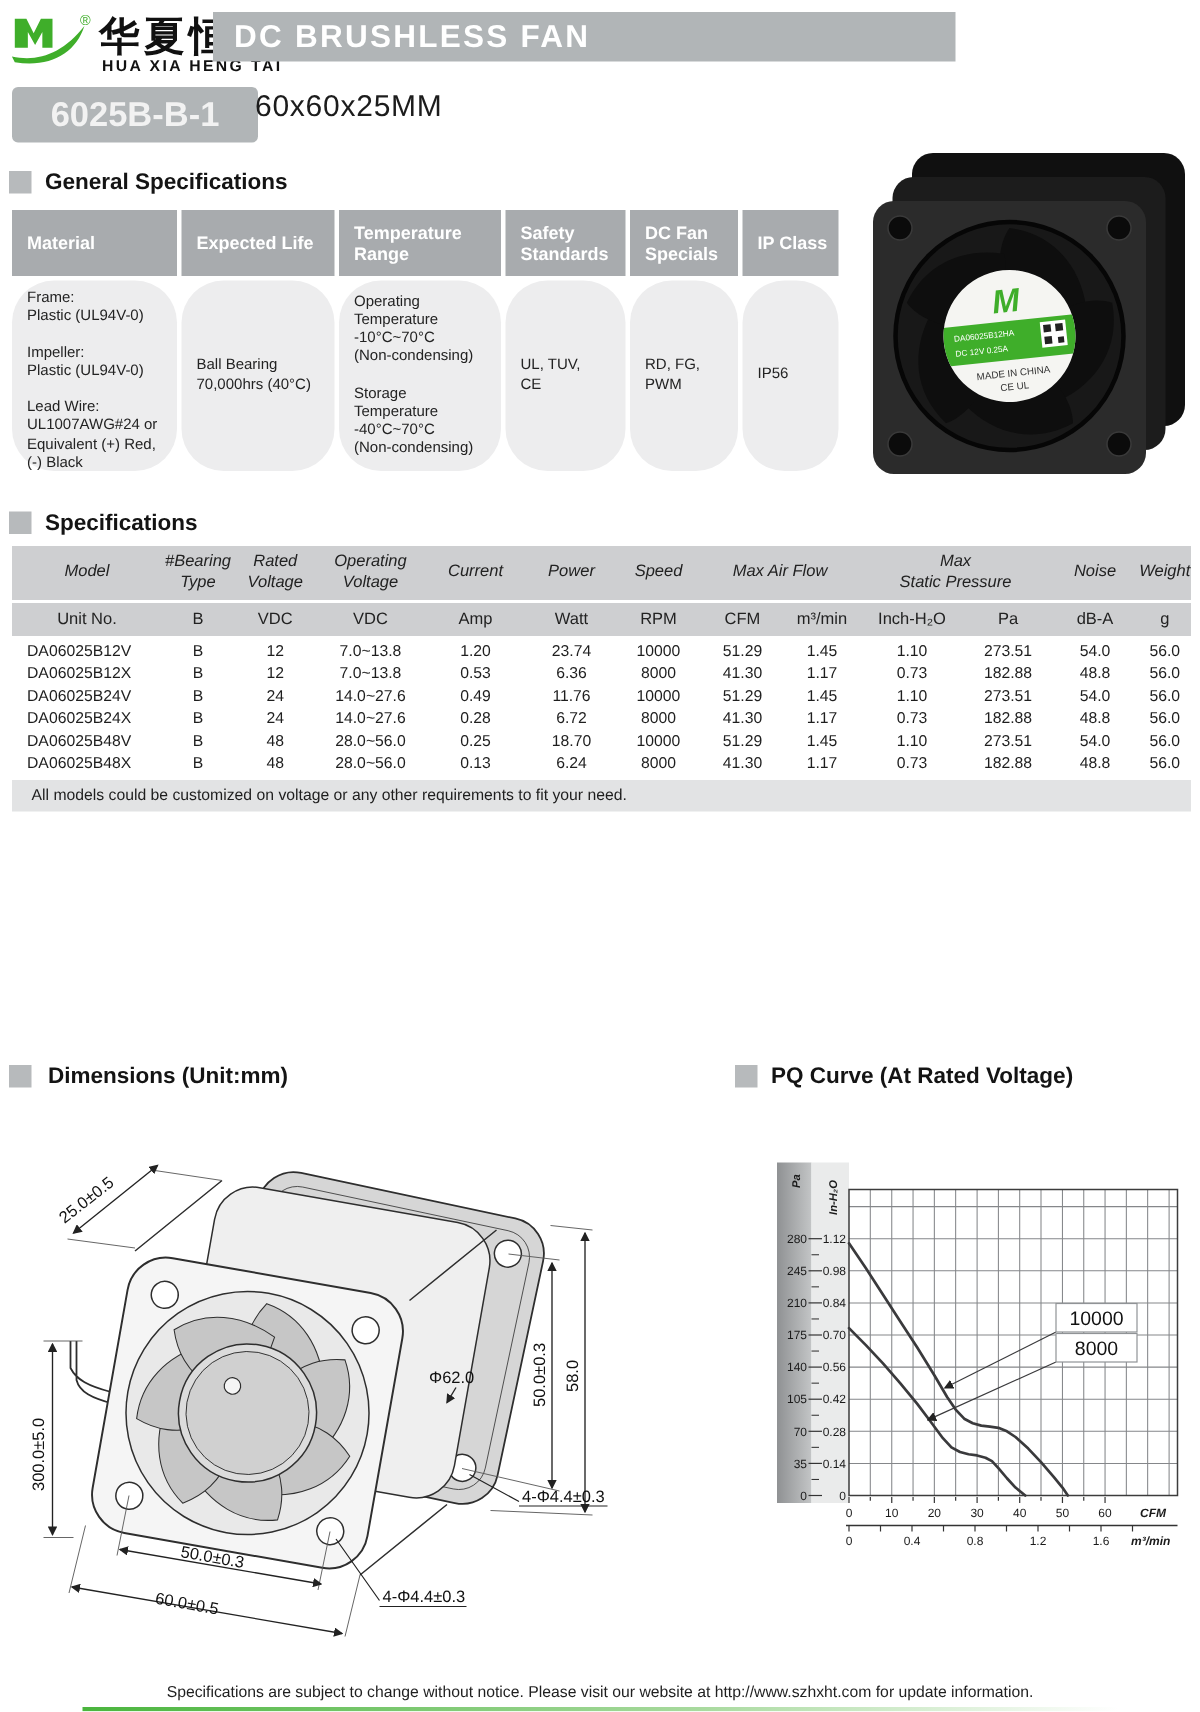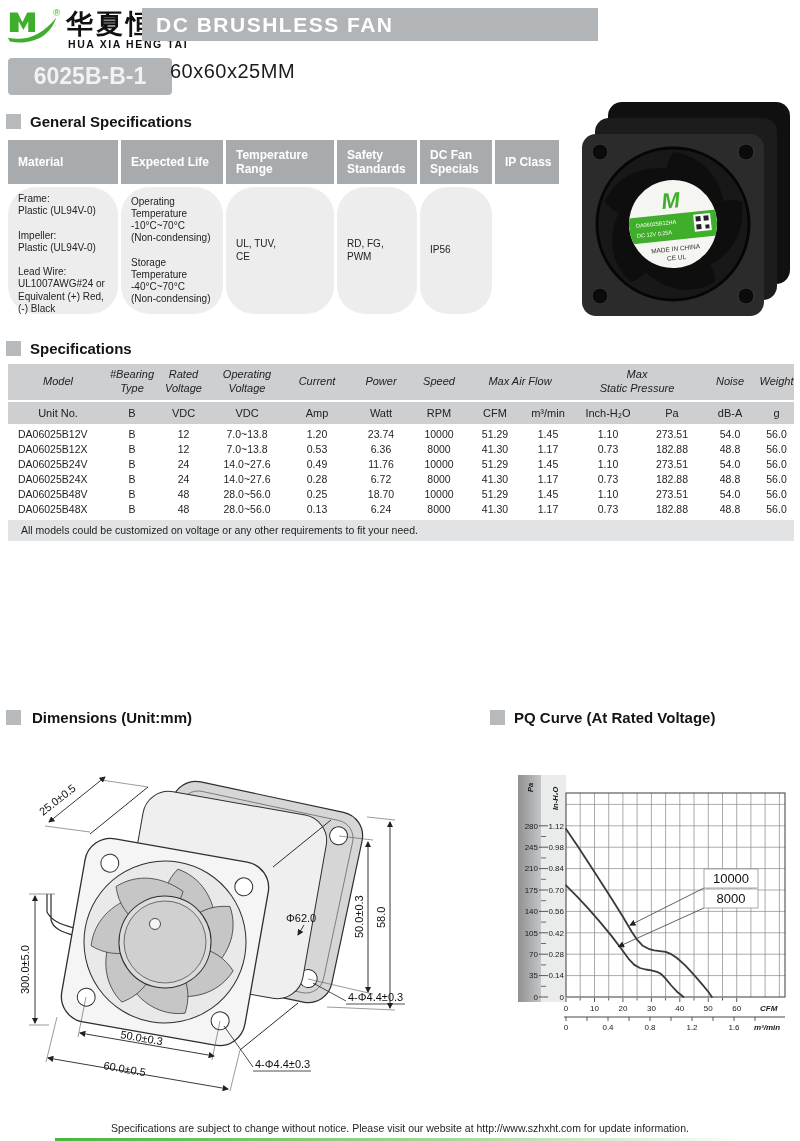--- a/index.html
+++ b/index.html
@@ -5,21 +5,21 @@
   html,body{margin:0;padding:0;background:#fff;}
   .page{position:relative;width:800px;height:1141px;background:#fff;overflow:hidden;
         font-family:"Liberation Sans",sans-serif;color:#222;}
   .abs{position:absolute;}
   .pre{white-space:pre-line;}
 
   
   .logo-svg{left:6px;top:4px;width:58px;height:50px;}
   .brand-cn{left:66px;top:6px;font-size:27px;font-weight:bold;letter-spacing:3px;color:#111;}
   .brand-en{left:68px;top:38px;font-size:10.5px;font-weight:bold;letter-spacing:1.6px;color:#111;}
-  .banner{left:142px;top:8px;width:456px;height:33px;background:#b1b5b7;color:#fff;
+  .banner{left:142px;top:8px;width:495px;height:33px;background:#b1b5b7;color:#fff;
           font-size:21px;font-weight:bold;letter-spacing:1.5px;line-height:33px;padding-left:14px;box-sizing:border-box;}
   .badge{left:8px;top:58px;width:164px;height:37px;background:#b1b5b7;border-radius:4px;color:#f2f2f2;
          font-size:23px;font-weight:bold;text-align:center;line-height:37px;}
   .size-label{left:170px;top:60px;font-size:20px;color:#1c1c1c;letter-spacing:0.5px;}
 
   
   .bullet{width:15px;height:15px;background:#b7babc;}
   .sec-title{font-size:15px;font-weight:bold;color:#141414;}
 
   
@@ -81,20 +81,22 @@
     <div class="gcell pre">Frame:
 Plastic (UL94V-0)
 
 Impeller:
 Plastic (UL94V-0)
 
 Lead Wire:
 UL1007AWG#24 or
 Equivalent (+) Red,
 (-) Black</div>
+    <div class="gcell pre mid">Ball Bearing
+70,000hrs (40°C)</div>
     <div class="gcell pre mid">Operating
 Temperature
 -10°C~70°C
 (Non-condensing)
 
 Storage
 Temperature
 -40°C~70°C
 (Non-condensing)</div>
     <div class="gcell pre mid">UL, TUV,

